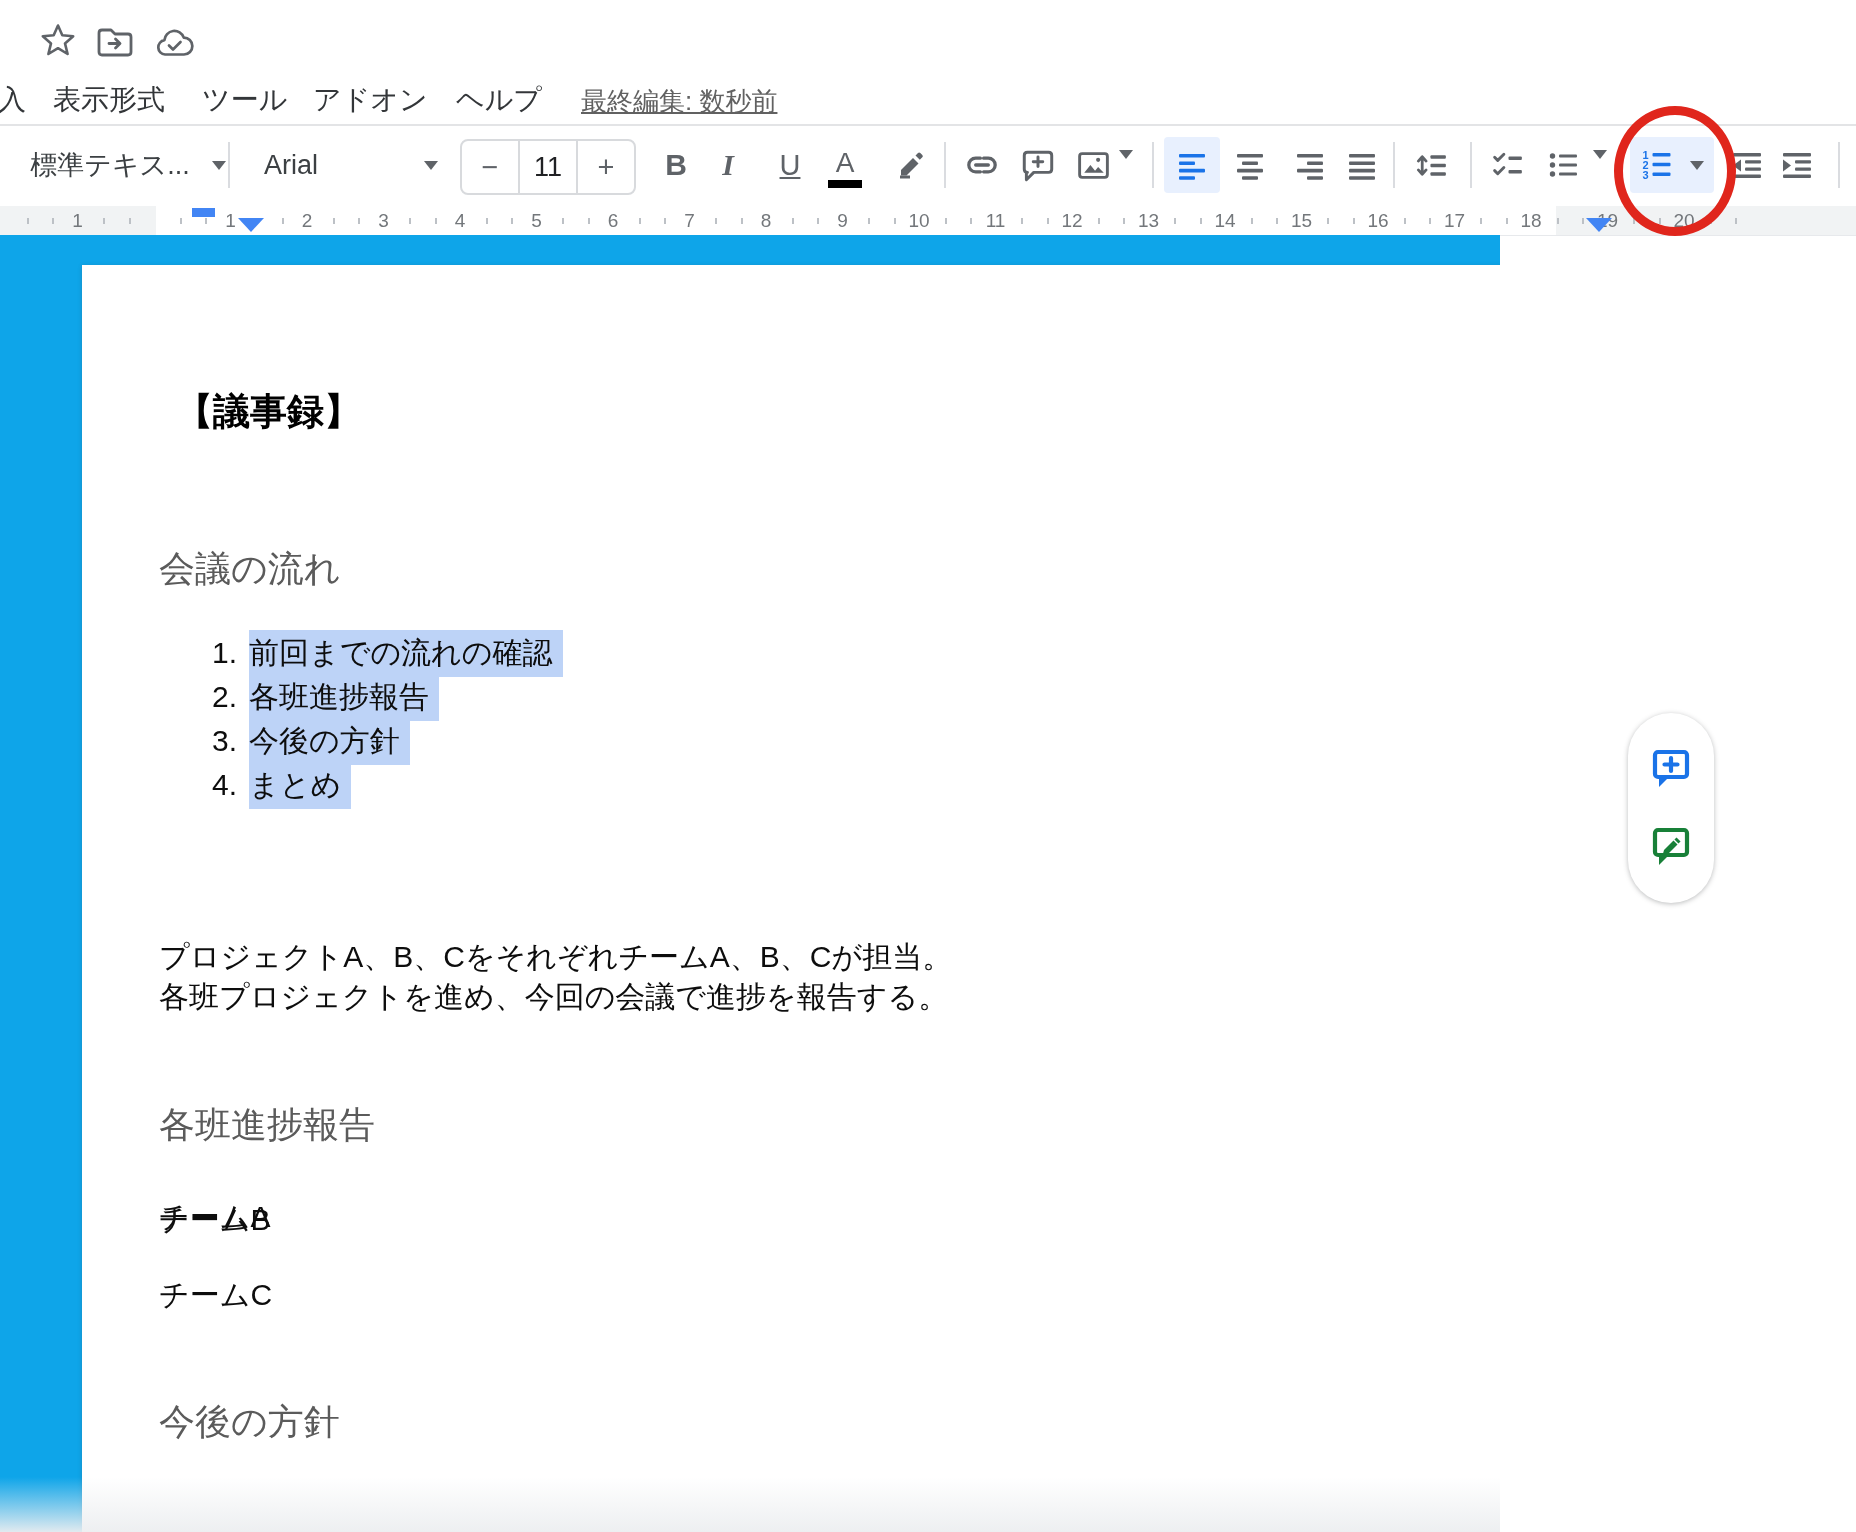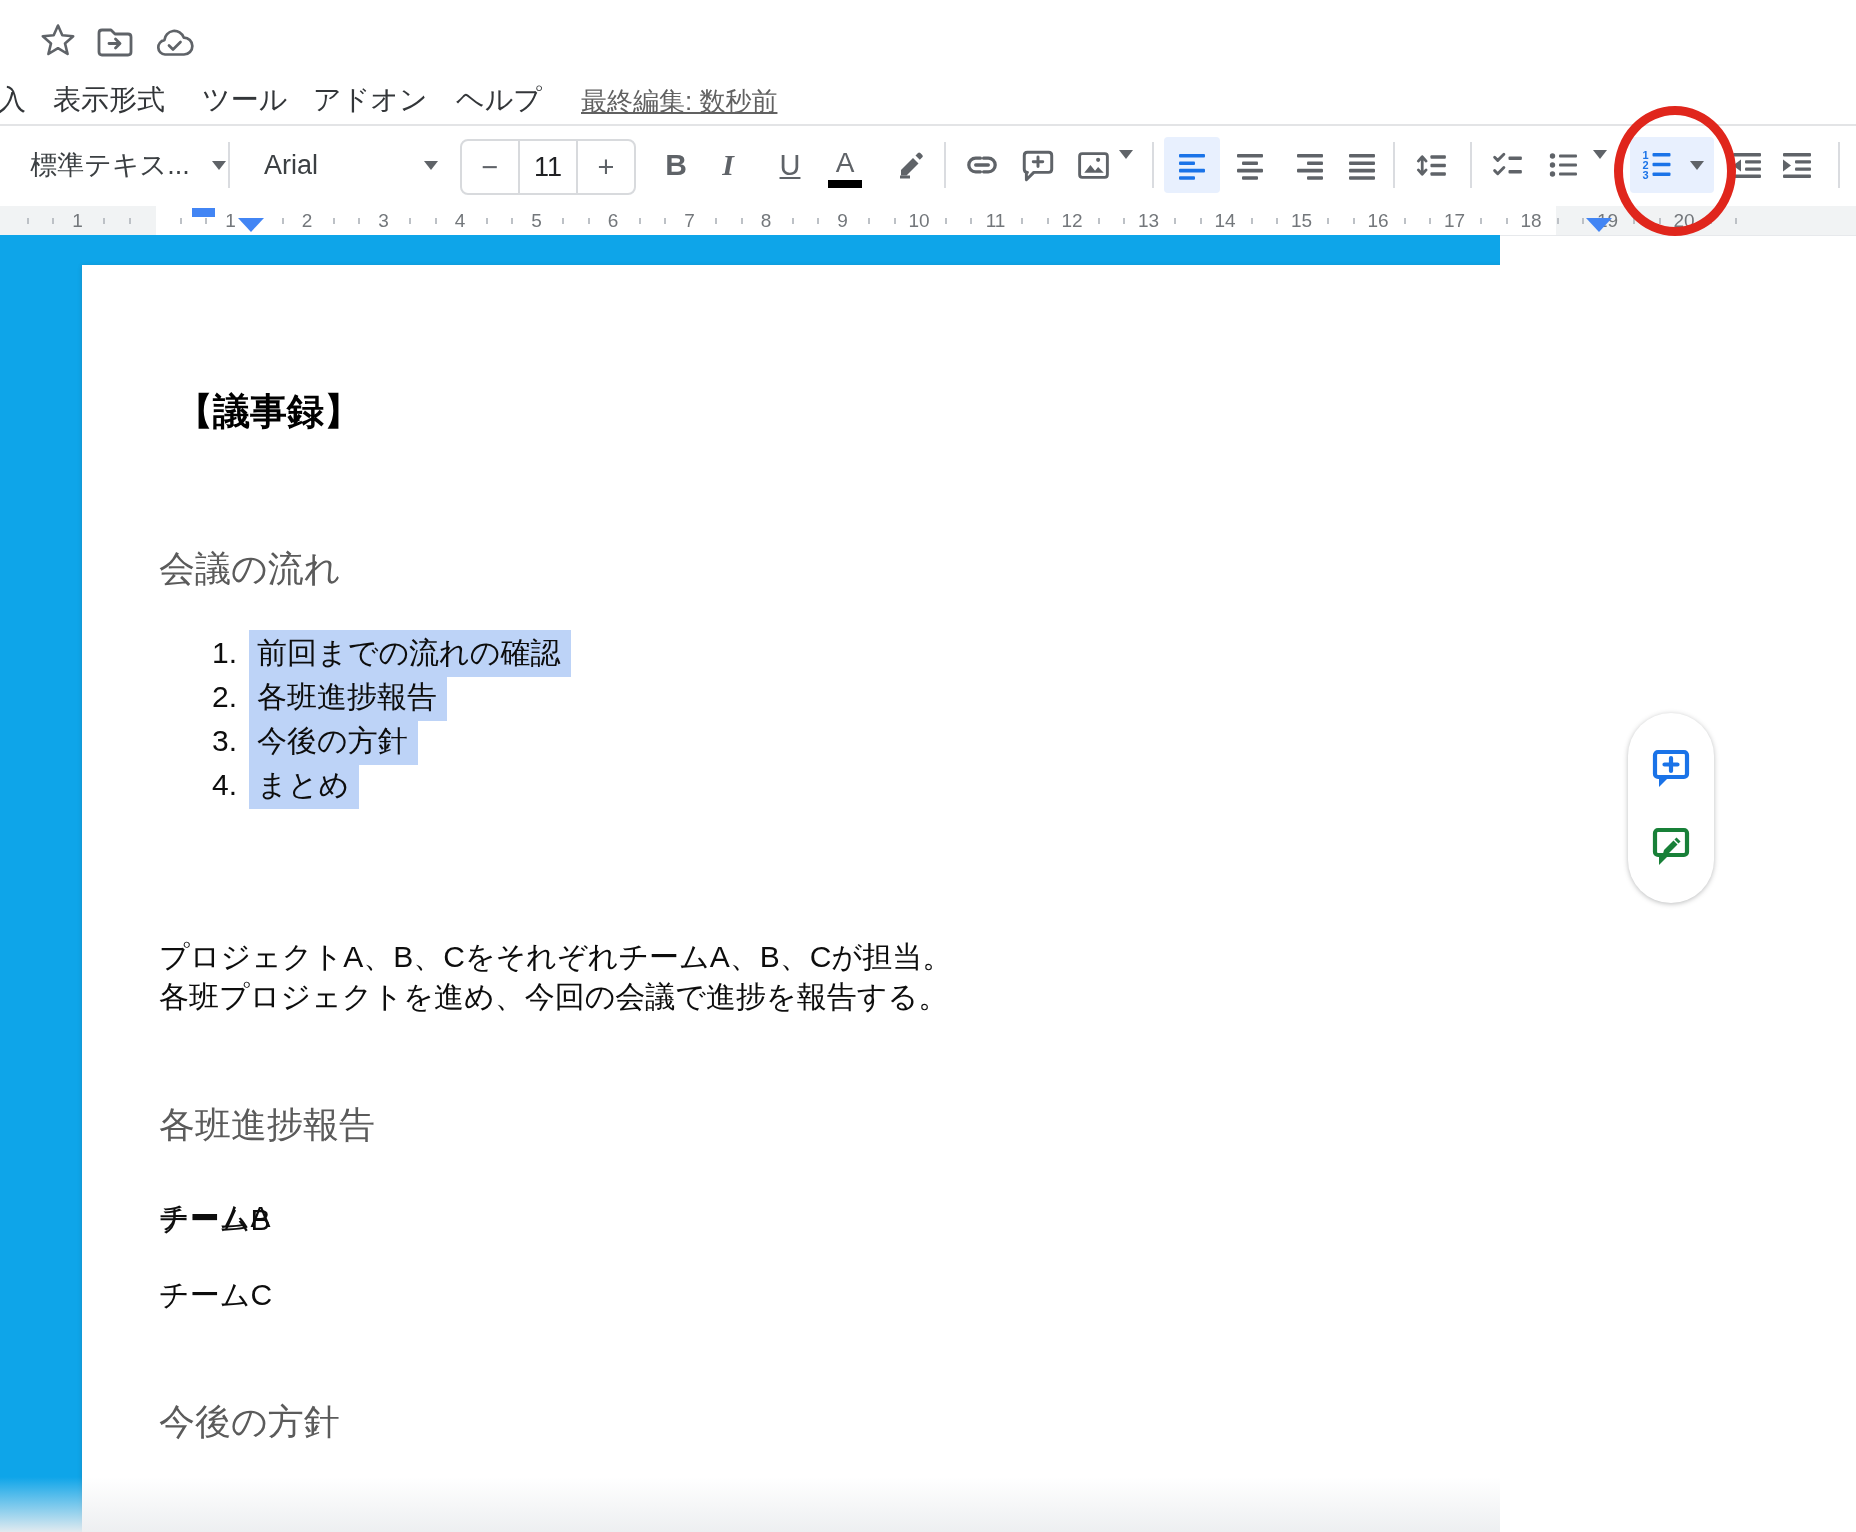--- a/index.html
+++ b/index.html
@@ -35,21 +35,21 @@
   .tri-down{width:0;height:0;border-left:13px solid transparent;border-right:13px solid transparent;border-top:14px solid #4285f4;top:12px;}
   
   #doc-area{left:0;top:235px;width:1500px;height:1297px;background:#0ea5e9;overflow:hidden;}
   #page{position:absolute;left:82px;top:30px;width:1590px;height:1400px;background:#fff;box-shadow:0 1px 4px rgba(60,64,67,.25);}
   #page-fade{position:absolute;left:0;bottom:0;width:1856px;height:55px;background:linear-gradient(to bottom,rgba(241,243,244,0) 0%,rgba(236,238,240,.95) 100%);pointer-events:none;}
   .doc-title{font-size:37px;font-weight:700;color:#000;white-space:nowrap;}
   .doc-h{font-size:36px;font-weight:400;color:#5b5b5b;white-space:nowrap;}
   .doc-p{font-size:30px;color:#0d0d0d;white-space:nowrap;}
   .agenda-row{height:44px;display:flex;align-items:center;}
   .agenda-num{position:absolute;left:121px;width:34px;text-align:right;font-size:30px;color:#0d0d0d;}
-  .agenda-text{position:absolute;left:167px;font-size:30px;color:#0d0d0d;background:#bdd3f7;padding:3px 10px 3px 8px;white-space:nowrap;}
+  .agenda-text{position:absolute;left:167px;font-size:30px;color:#0d0d0d;background:#bdd3f7;padding:3px 10px 3px 0;white-space:nowrap;}
   
   #capsule{left:1628px;top:713px;width:86px;height:190px;background:#fff;border-radius:44px;box-shadow:0 1px 5px rgba(60,64,67,.35);z-index:30;}
   .cap-btn{position:absolute;left:50%;transform:translateX(-50%);width:48px;height:48px;}
   svg{display:block;}
 </style>
 </head>
 <body>
 
 <div id="chrome" class="abs">
 

